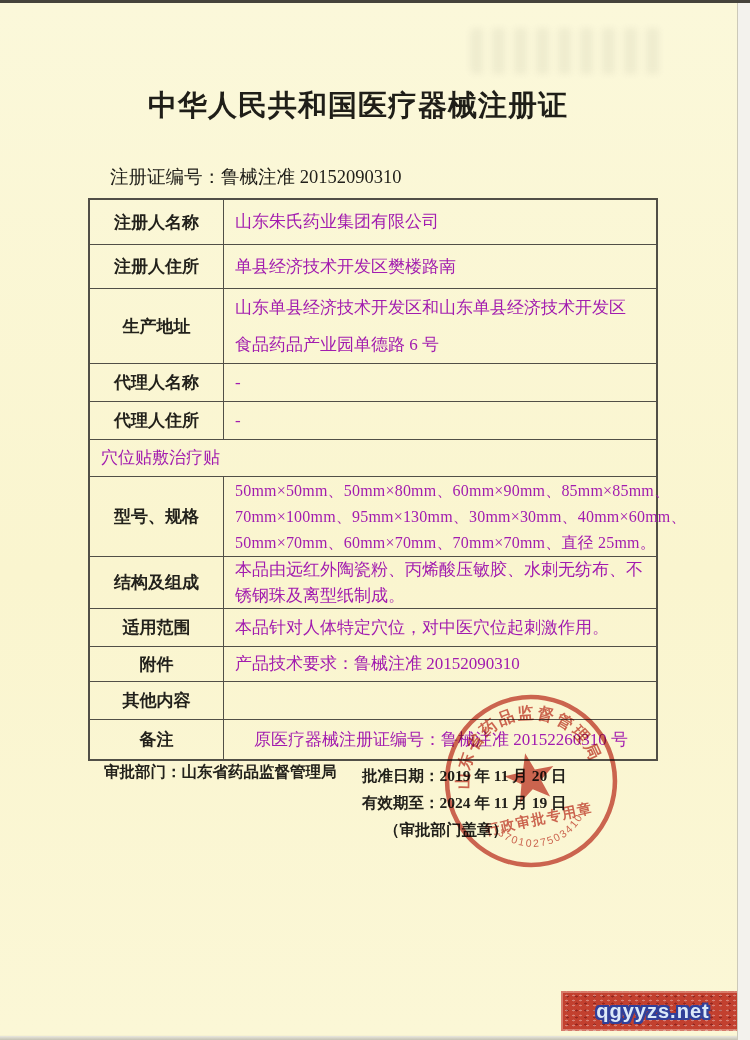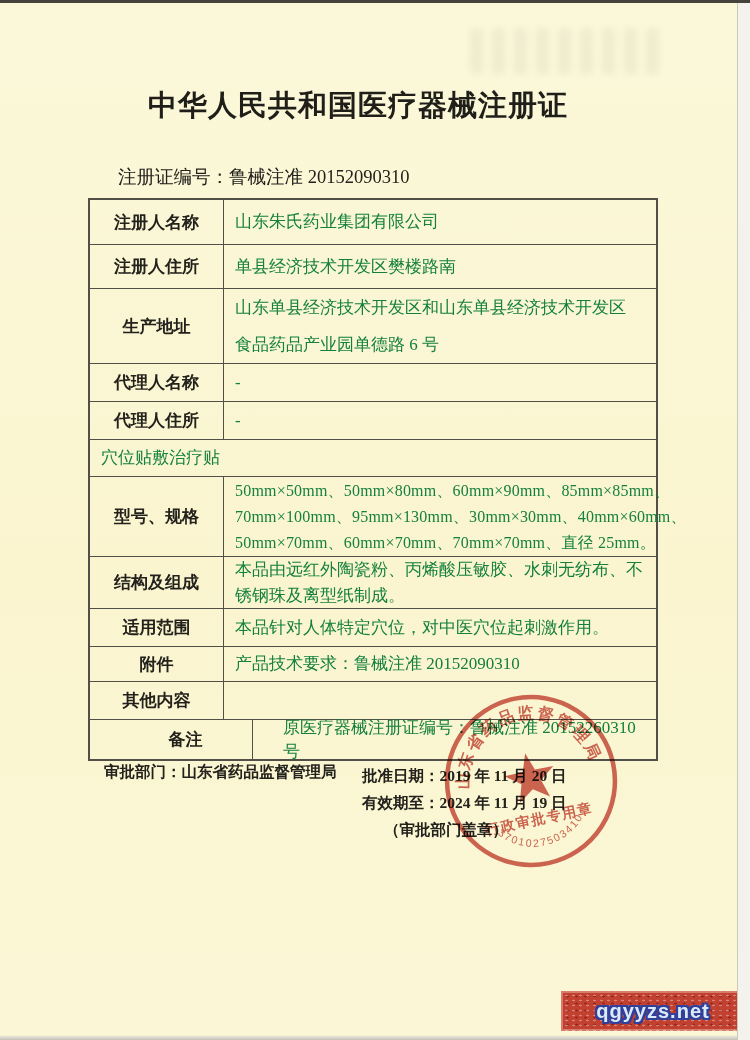--- a/index.html
+++ b/index.html
@@ -25,37 +25,37 @@
     position:absolute; left:470px; top:28px; width:196px; height:46px;
     background:repeating-linear-gradient(90deg, rgba(125,125,110,.20) 0 13px, rgba(125,125,110,0) 13px 22px);
     filter:blur(3px); opacity:.45; border-radius:5px;
   }
 
   .title {
     position:absolute; left:0; top:86px; width:716px;
     text-align:center; font-size:29px; font-weight:700; letter-spacing:1px; color:#1f1e18;font-family:Liberation Serif, serif;
   }
   .cert-line {
-    position:absolute; left:118px; top:164px; font-size:18.5px; color:#22211b;
+    position:absolute; left:110px; top:164px; font-size:18.5px; color:#22211b;
   }
 
   .cert-table {
     position:absolute; left:88px; top:198px; width:570px;
     border:2px solid #514f47;
   }
   .trow { display:flex; border-bottom:1.5px solid #514f47; }
-  .trow:last-child { border-bottom:none;margin-left:29px; }
+  .trow:last-child { border-bottom:none; }
   .tlabel {
     width:134px; flex:0 0 134px; border-right:1.5px solid #514f47;
     display:flex; align-items:center; justify-content:center;
     font-size:17px; font-weight:600; color:#22211b; text-align:center;
   }
   .tvalue {
     flex:1; display:flex; flex-direction:column; justify-content:center;
-    padding-left:11px; padding-right:6px; font-size:17px; color:#15803d;
+    padding-left:11px; padding-right:6px; font-size:17px; color:#a21caf;
   }
   .vline { display:block; line-height:24px; }
   .loose .vline { line-height:37px; }
   .tight .vline { line-height:26px; }
   .numline { font-size:16px; letter-spacing:.2px; white-space:nowrap; }
   .indent { padding-left:30px; }
 
   .footer-left {
     position:absolute; left:104px; top:762px; font-size:15.5px; font-weight:600; color:#22211b;
   }

